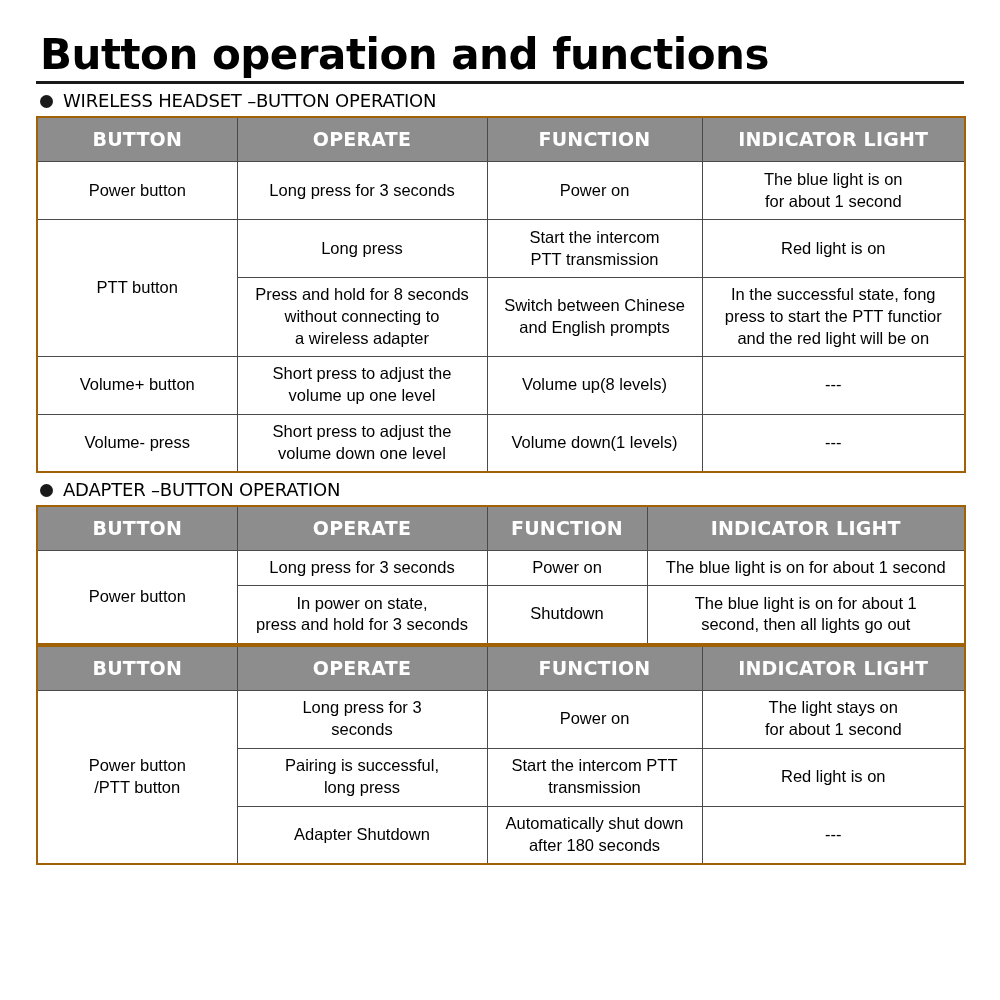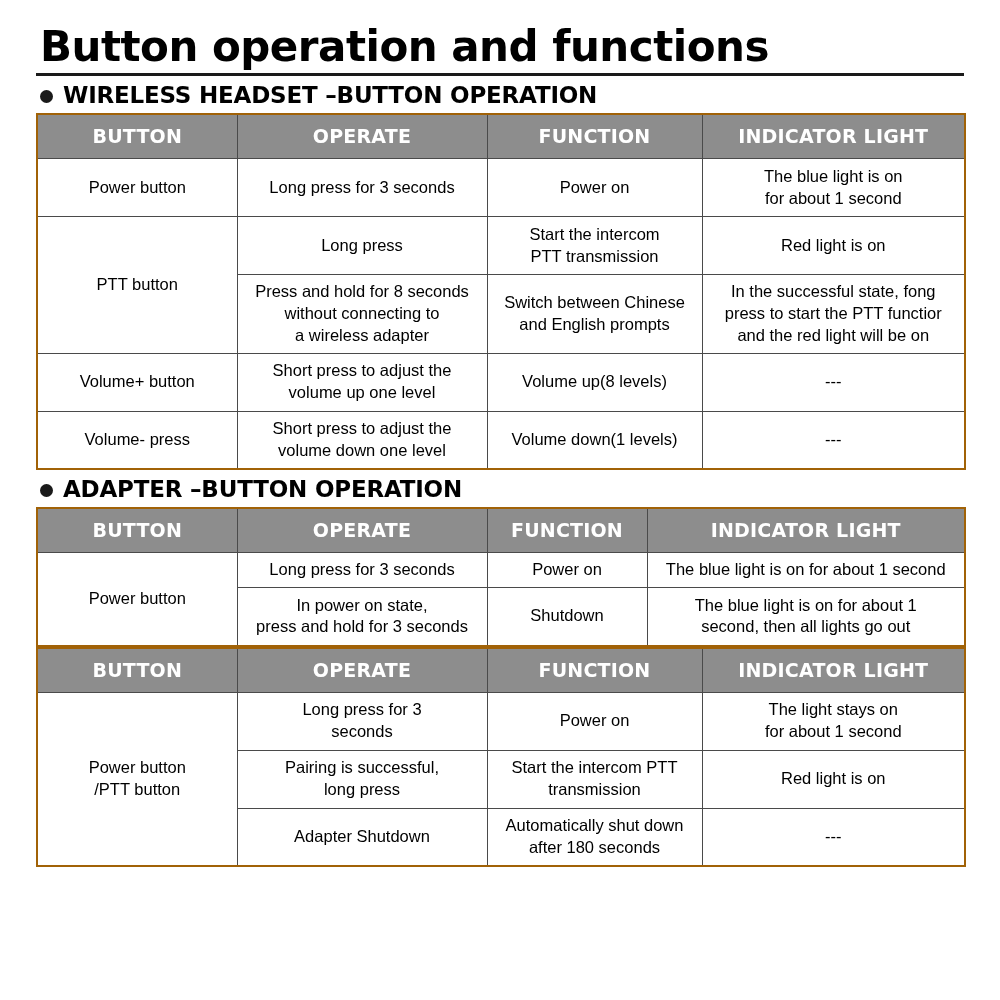--- a/index.html
+++ b/index.html
@@ -5,21 +5,21 @@
   * { box-sizing: border-box; }
   html, body {
     margin: 0; padding: 0;
     width: 1000px; height: 1000px;
     background: #ffffff;
     font-family: "Liberation Sans", sans-serif;
     color: #000000;
   }
   .page {
     width: 1000px; height: 1000px;
-    padding: 20px 36px 0 36px;
+    padding: 28px 36px 0 36px;
     position: relative;
     overflow: hidden;
   }
   h1.doc-title {
     font-family: "DejaVu Sans", sans-serif;
     font-size: 42px;
     font-weight: bold;
     letter-spacing: -0.5px;
     margin: 4px 0 4px 4px;
     line-height: 1.08;
@@ -37,22 +37,22 @@
   }
   .bullet {
     width: 13px; height: 13px;
     border-radius: 50%;
     background: #1a1a1a;
     flex: 0 0 auto;
     margin-top: 2px;
   }
   .section-label {
     font-family: "DejaVu Sans", sans-serif;
-    font-size: 23px;
-    font-weight: bold;
+    font-size: 18px;
+    font-weight: normal;
     letter-spacing: -0.2px;
     white-space: nowrap;
   }
   table.tbl {
     width: 928px;
     border-collapse: collapse;
     table-layout: fixed;
     border: 2px solid #a16207;
   }
   table.tbl td, table.tbl th {

